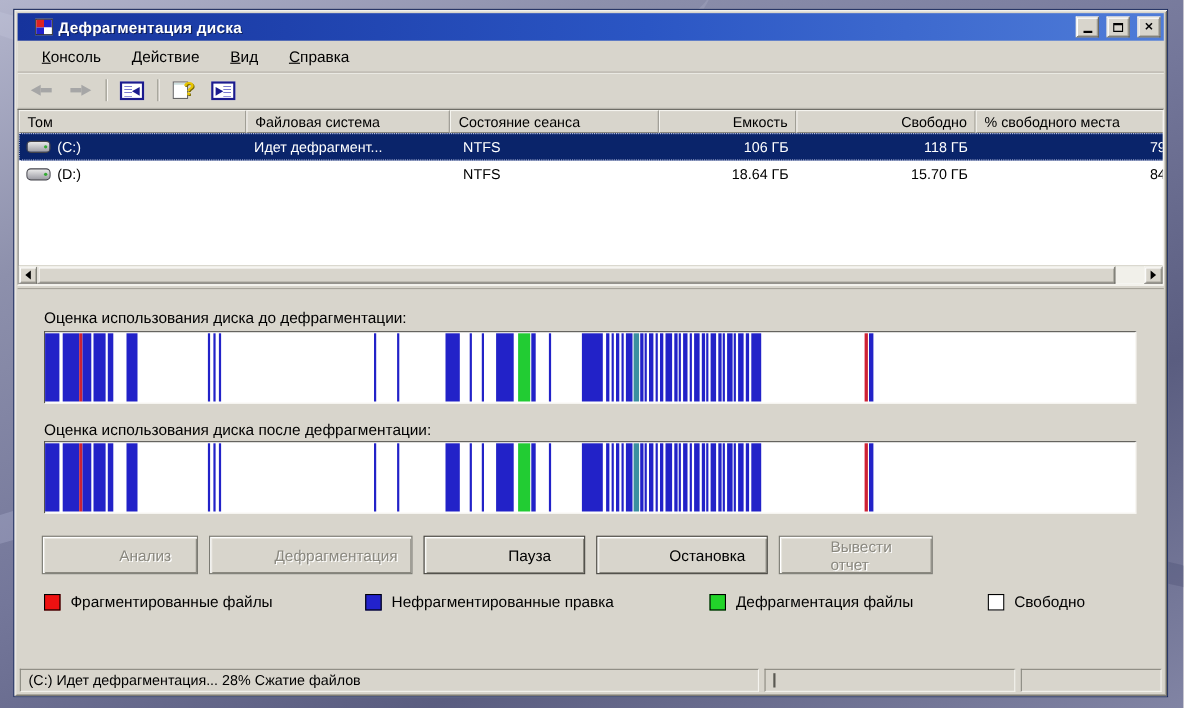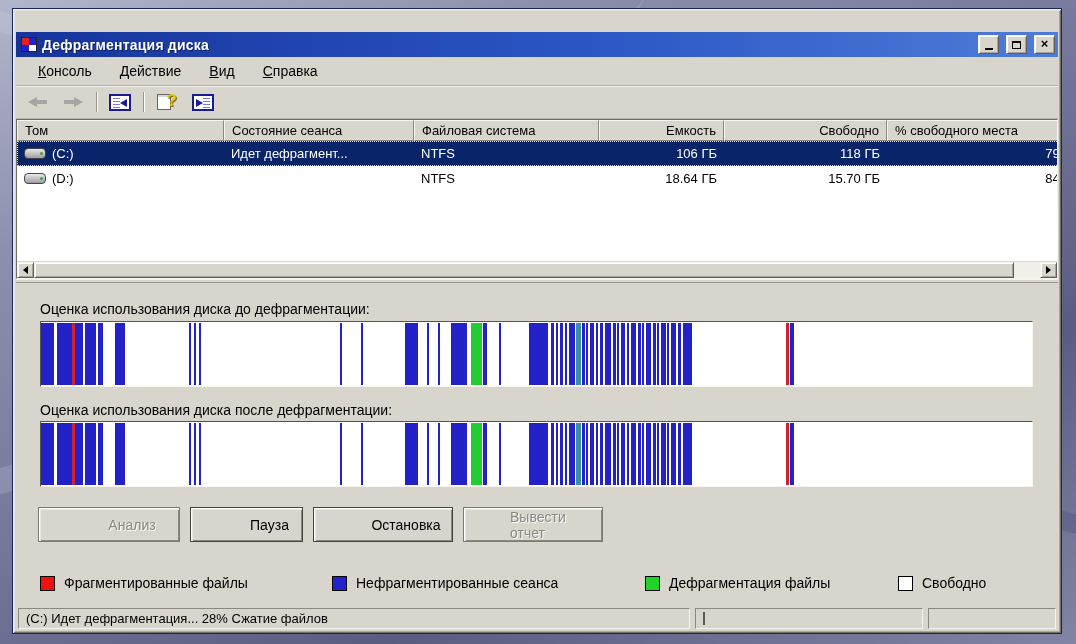--- a/index.html
+++ b/index.html
@@ -14,22 +14,22 @@
   .wave3 { left:-150px; top:-180px; width:800px; height:260px; border-bottom:26px solid #e8ebff; transform:rotate(5deg); opacity:.12; }
 
   
   .window { position:absolute; left:12px; top:8px; width:1050px; height:626px;
     background:#d8d5cc; border:1px solid #17265c; padding:3px;
     box-shadow: inset 1px 1px 0 #f2f1ec, inset -1px -1px 0 #6f6e67, inset 2px 2px 0 #e4e2da, inset -2px -2px 0 #a8a69d;
     display:flex; flex-direction:column; }
   .raised { background:#d8d5cc; border:1px solid; border-color:#f5f4ef #5f5e58 #5f5e58 #f5f4ef;
     box-shadow: inset 1px 1px 0 #fff, inset -1px -1px 0 #a5a39a; }
 
-  .titlebar { height:25px; flex:none; display:flex; align-items:center; gap:5px; padding:0 3px 0 5px;
-    background: linear-gradient(90deg,#16339c 0%, #2b56c4 55%, #4f7cd8 100%); margin-top: 20px; }
+  .titlebar { height:25px; flex:none; display:flex; align-items:center; gap:5px; padding:0 3px 0 16px;
+    background: linear-gradient(90deg,#16339c 0%, #2b56c4 55%, #4f7cd8 100%); }
   .title-icon { width:16px; height:15px; background:#fff; border:1px solid #222; flex:none;
     display:grid; grid-template-columns:1fr 1fr; grid-template-rows:1fr 1fr; }
   .title-icon i:nth-child(1){background:#d22;} .title-icon i:nth-child(2){background:#22c;}
   .title-icon i:nth-child(3){background:#22c;} .title-icon i:nth-child(4){background:#fff;}
   .title-text { flex:1; color:#fff; font-weight:bold; font-size:14px; letter-spacing:.2px;
     text-shadow:1px 1px 0 rgba(0,0,0,.45); white-space:nowrap; overflow:hidden; }
   .winbtn { width:21px; height:19px; flex:none; display:flex; align-items:center; justify-content:center;
     font-weight:bold; font-size:12px; line-height:1; cursor:default; }
   .winbtn + .winbtn { margin-left:2px; }
   .glyph-min { width:8px; height:2px; background:#000; margin-top:9px; }
@@ -101,21 +101,21 @@
   .map.before { top:38px; }
   .map.after  { top:138px; }
   .stripe { position:absolute; top:1px; bottom:1px; }
 
   .btn-row { position:absolute; left:22px; top:224px; display:flex; gap:10px; }
   .btn { height:35px; font-size:14px; display:flex; align-items:center; justify-content:center;
     background:#d8d5cc; border:1px solid #45443f;
     box-shadow: inset 1px 1px 0 #fff, inset 2px 2px 0 #e9e7e0, inset -1px -1px 0 #8a887f; cursor:default;padding-left:46px; }
   .btn.disabled { color:#8a887f; text-shadow:1px 1px 0 #fff; border-color:#7b7a73; }
 
-  .legend { position:absolute; top:292px; left:0; right:0; height:22px; }
+  .legend { position:absolute; top:276px; left:0; right:0; height:22px; }
   .legend-item { position:absolute; display:flex; align-items:center; gap:9px; font-size:14px; white-space:nowrap; }
   .swatch { width:15px; height:15px; border:1px solid #000; flex:none; }
 
   
   .statusbar { flex:none; height:25px; display:flex; gap:5px; padding:3px 2px 0 2px; background:#d8d5cc; }
   .status-panel { height:21px; display:flex; align-items:center; padding:0 7px; font-size:13px;
     border:1px solid; border-color:#8a887f #f5f4ef #f5f4ef #8a887f; white-space:nowrap; overflow:hidden; }
   .status-main { width:672px; flex:none; }
   .status-mid { flex:1; position:relative; }
   .status-mid .tick { position:absolute; left:7px; top:3px; width:2px; height:13px; background:#5a5952; }
@@ -188,22 +188,22 @@
           <span class="mmc-pane action">
             <span class="lines"></span>
             <span class="tri"></span>
           </span>
         </span>
     </div>
 
     <div class="list-wrap">
       <div class="list-header" id="list-header">
           <div class="col-h" style="width: 207px;">Том</div>
+          <div class="col-h" style="width: 185px;">Файловая система</div>
           <div class="col-h" style="width: 190px;">Состояние сеанса</div>
-          <div class="col-h" style="width: 185px;">Файловая система</div>
           <div class="col-h right" style="width: 125px;">Емкость</div>
           <div class="col-h right" style="width: 163px;">Свободно</div>
           <div class="col-h" style="width: 195px;">% свободного места</div>
         </div>
       <div class="rows" id="volume-rows">
           <div class="vrow selected">
             <div class="cell vol" style="width: 207px;">
               <span class="disk-ic"></span>
               <span>(C:)</span>
             </div>
@@ -340,32 +340,33 @@
           <div class="stripe" style="left: 62.6%; width: 0.45%; background: rgb(34, 34, 200);"></div>
           <div class="stripe" style="left: 63.2%; width: 0.2%; background: rgb(34, 34, 200);"></div>
           <div class="stripe" style="left: 63.6%; width: 0.5%; background: rgb(34, 34, 200);"></div>
           <div class="stripe" style="left: 64.3%; width: 0.3%; background: rgb(34, 34, 200);"></div>
           <div class="stripe" style="left: 64.8%; width: 0.9%; background: rgb(34, 34, 200);"></div>
           <div class="stripe" style="left: 75.2%; width: 0.3%; background: rgb(204, 34, 53);"></div>
           <div class="stripe" style="left: 75.6%; width: 0.35%; background: rgb(34, 34, 200);"></div>
         </div>
       <div class="btn-row" id="btn-row">
           <div class="btn disabled" style="width: 142px;">Анализ</div>
-          <div class="btn" style="width: 113px;">Пауза</div>
-          <div class="btn" style="width: 140px;">Остановка</div>
+          <div class="btn disabled" style="width: 185px;">Дефрагментация</div>
+          <div class="btn" style="width: 147px;">Пауза</div>
+          <div class="btn" style="width: 156px;">Остановка</div>
           <div class="btn disabled" style="width: 140px;">Вывести отчет</div>
         </div>
       <div class="legend" id="legend">
           <div class="legend-item" style="left: 24px;">
             <span class="swatch" style="background: rgb(238, 17, 17);"></span>
             <span>Фрагментированные файлы</span>
           </div>
           <div class="legend-item" style="left: 316px;">
             <span class="swatch" style="background: rgb(34, 34, 204);"></span>
-            <span>Нефрагментированные сеанса</span>
+            <span>Нефрагментированные правка</span>
           </div>
           <div class="legend-item" style="left: 629px;">
             <span class="swatch" style="background: rgb(34, 212, 42);"></span>
             <span>Дефрагментация файлы</span>
           </div>
           <div class="legend-item" style="left: 882px;">
             <span class="swatch" style="background: rgb(255, 255, 255);"></span>
             <span>Свободно</span>
           </div>
         </div>

